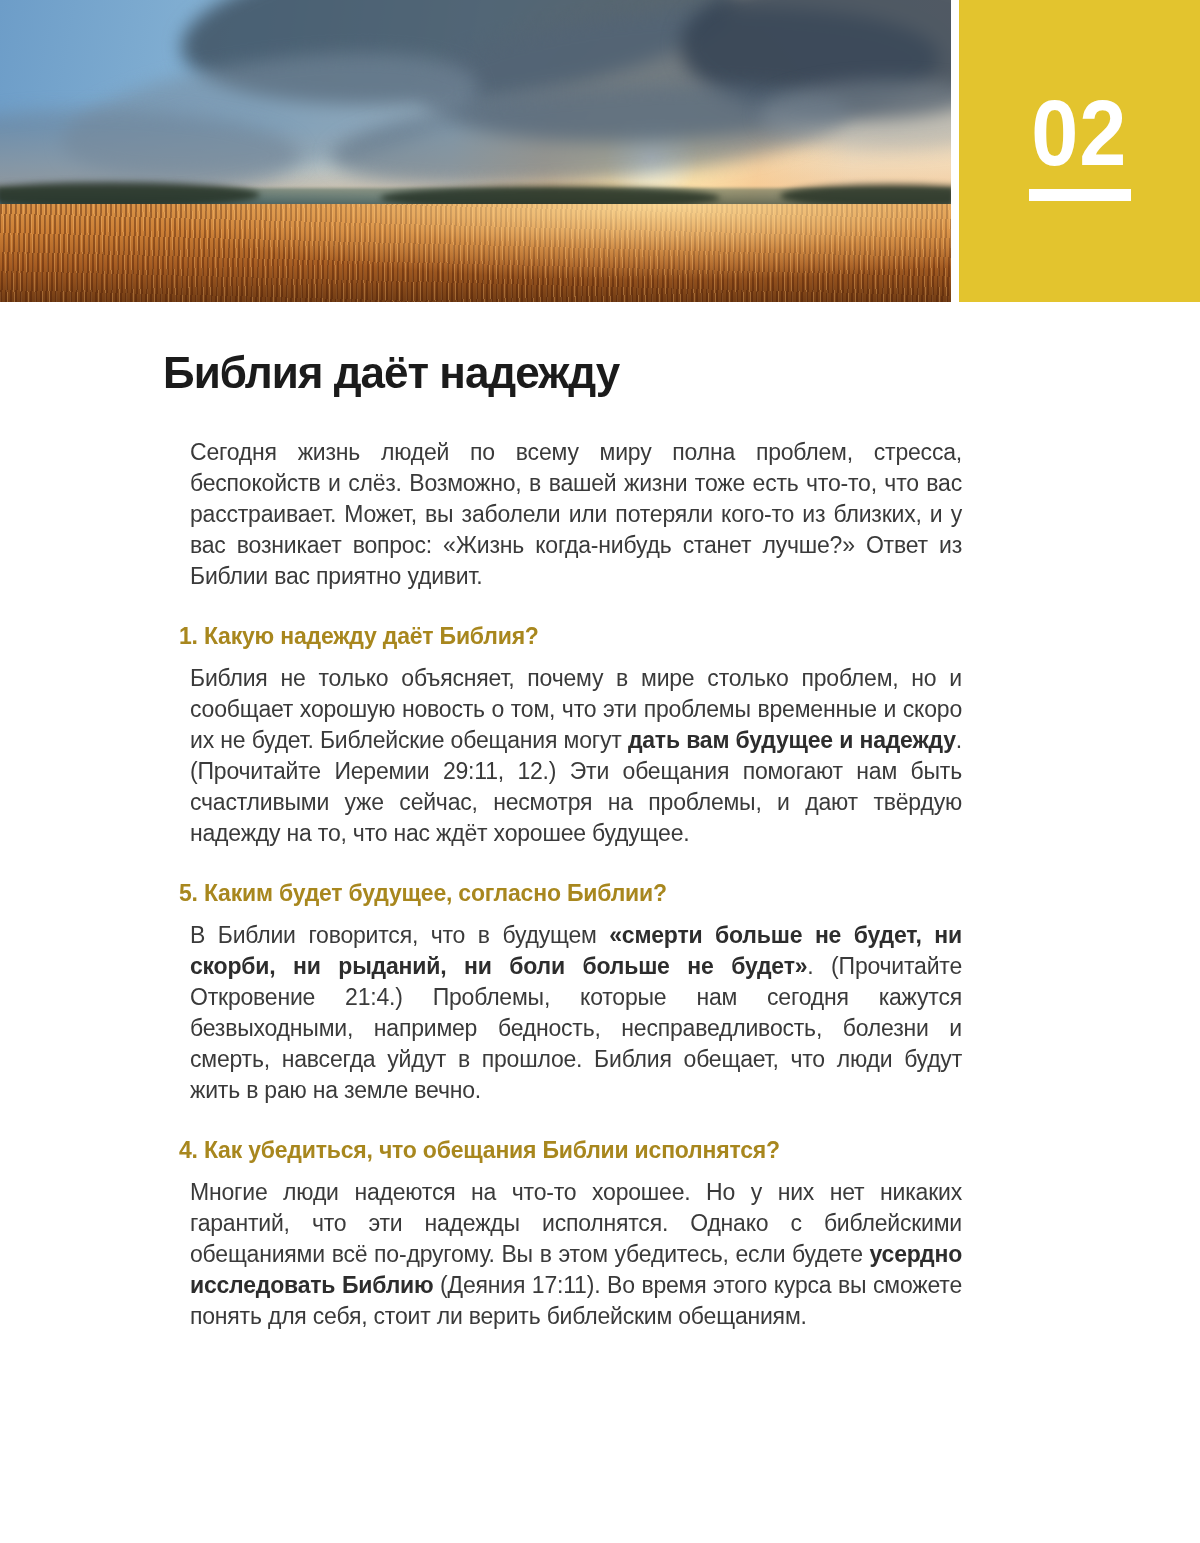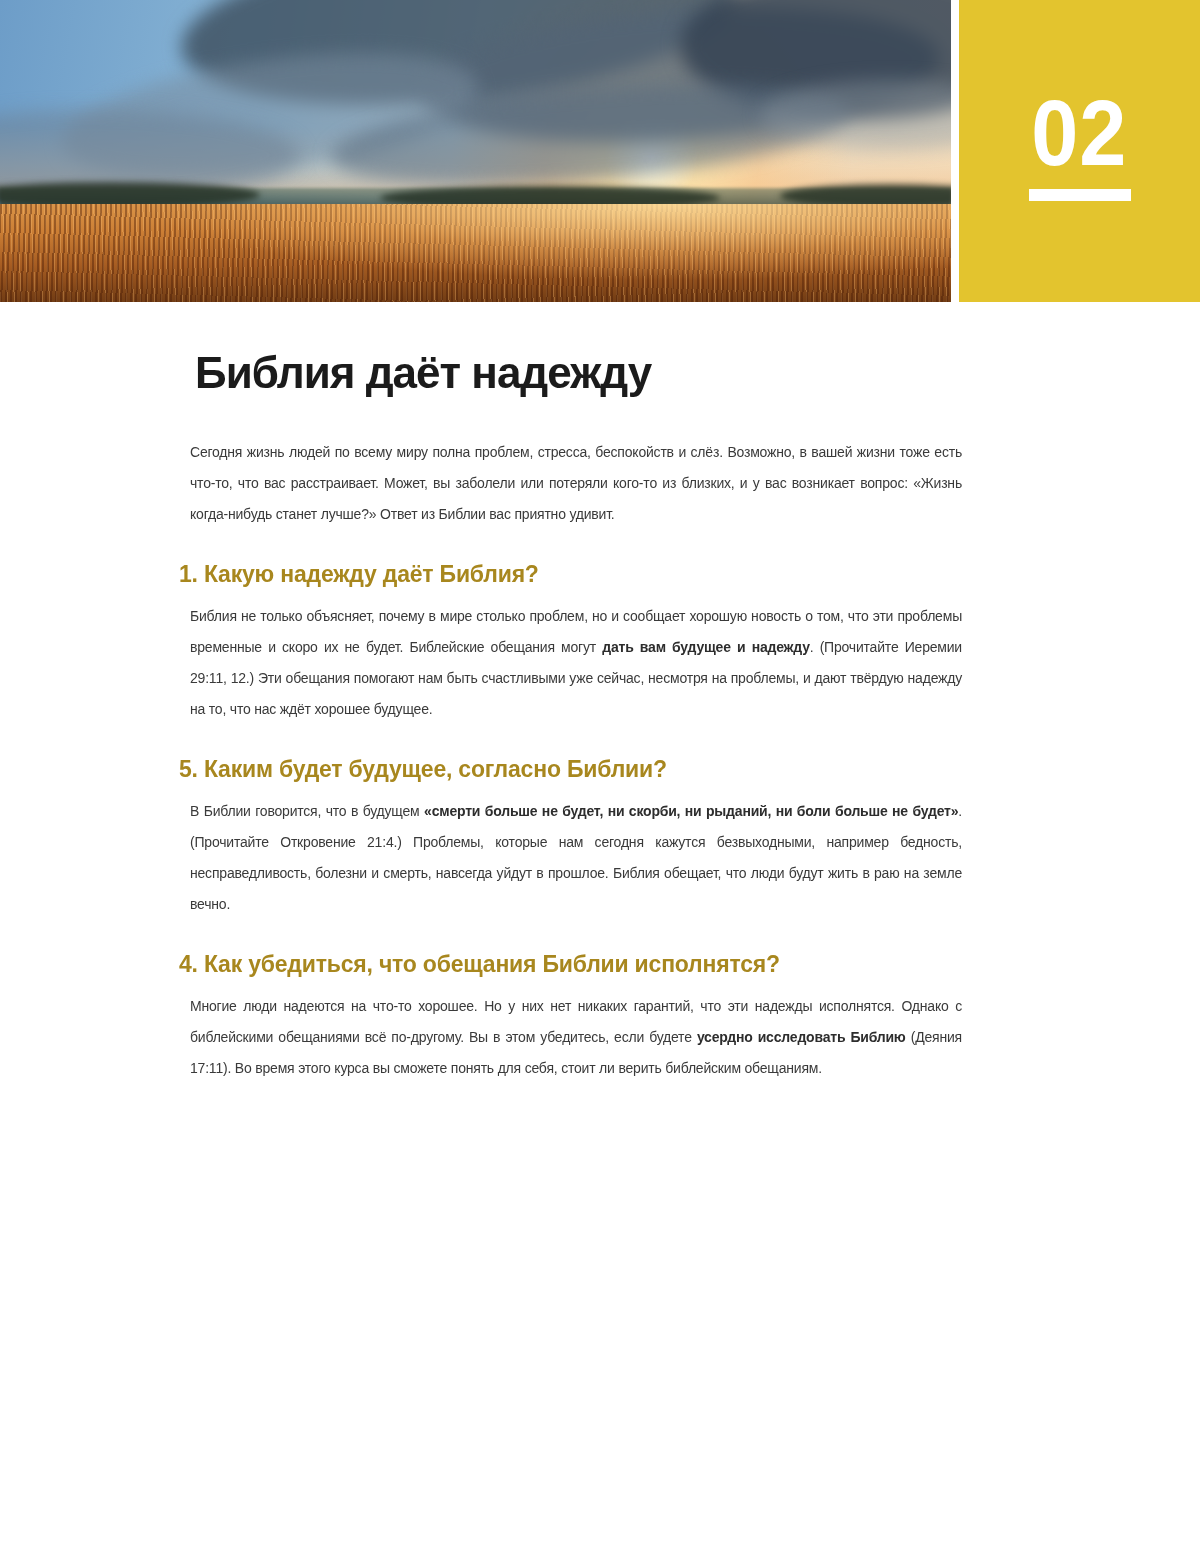--- a/index.html
+++ b/index.html
@@ -58,25 +58,25 @@
     margin-top:96px;
     color:#ffffff;font-weight:bold;font-size:92px;line-height:0.82;
     letter-spacing:1px;transform:scaleX(0.92);
   }
   .badge-underline{margin-top:18px;width:102px;height:12px;background:#ffffff;}
 
   
   .article{position:absolute;left:163px;top:348px;width:800px;}
   h1.title{
     color:var(--title);font-size:44px;font-weight:bold;letter-spacing:-1px;
-    line-height:1.15;margin-bottom:38px;margin-left:32px;
+    line-height:1.15;margin-bottom:38px;
   }
   .para{
     margin-left:27px;width:772px;
-    color:var(--body);font-size:14px;line-height:31px;
+    color:var(--body);font-size:23px;line-height:31px;
     text-align:justify;letter-spacing:-0.2px;
   }
   .para b{color:#2d2d2d;}
   h2.q{
     color:var(--accent);font-size:23px;font-weight:bold;
     margin:31px 0 13px 16px;letter-spacing:-0.2px;
   }
 </style>
 </head>
 <body>

